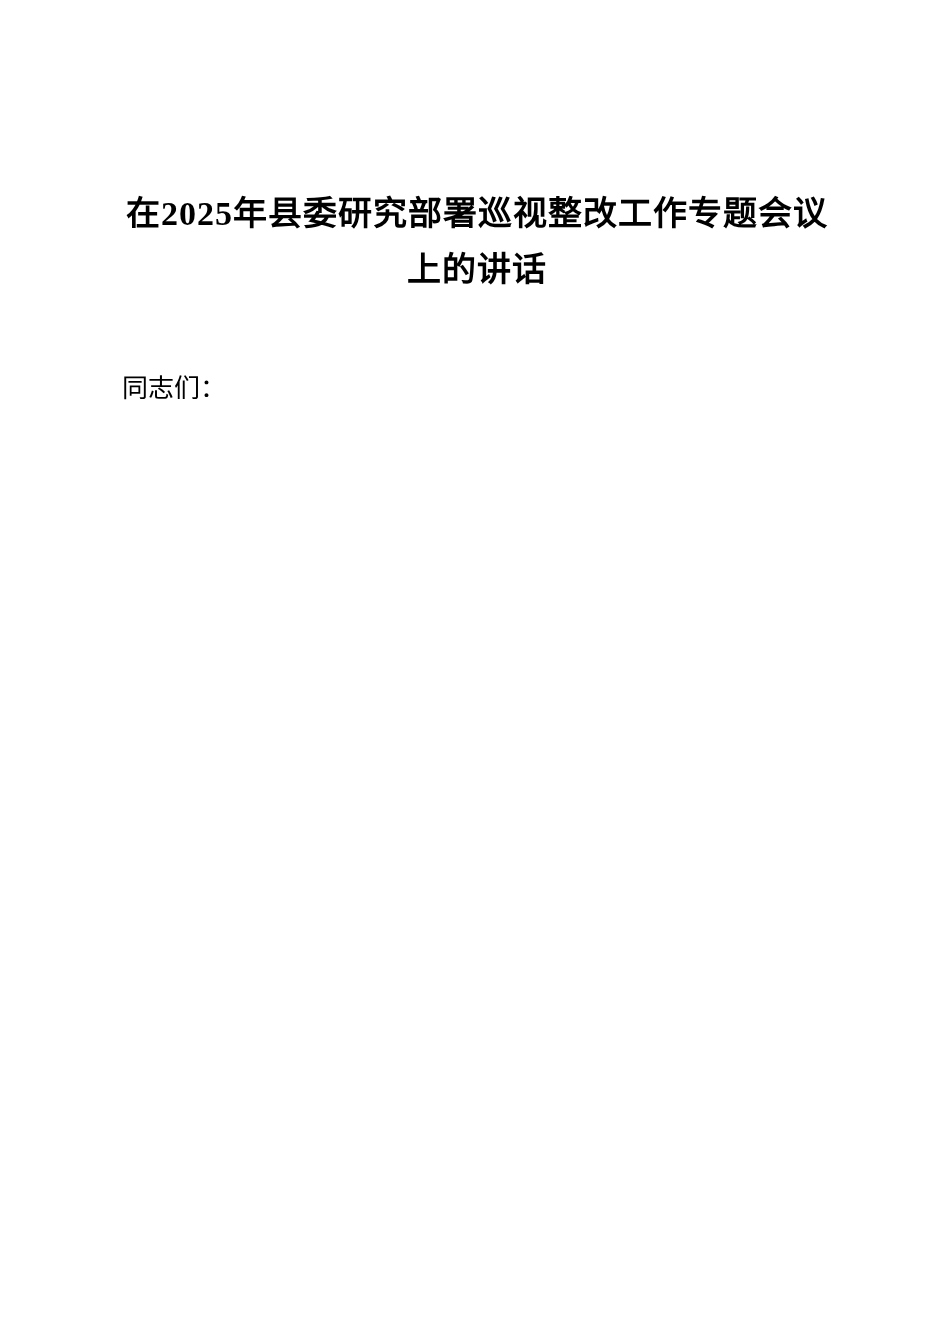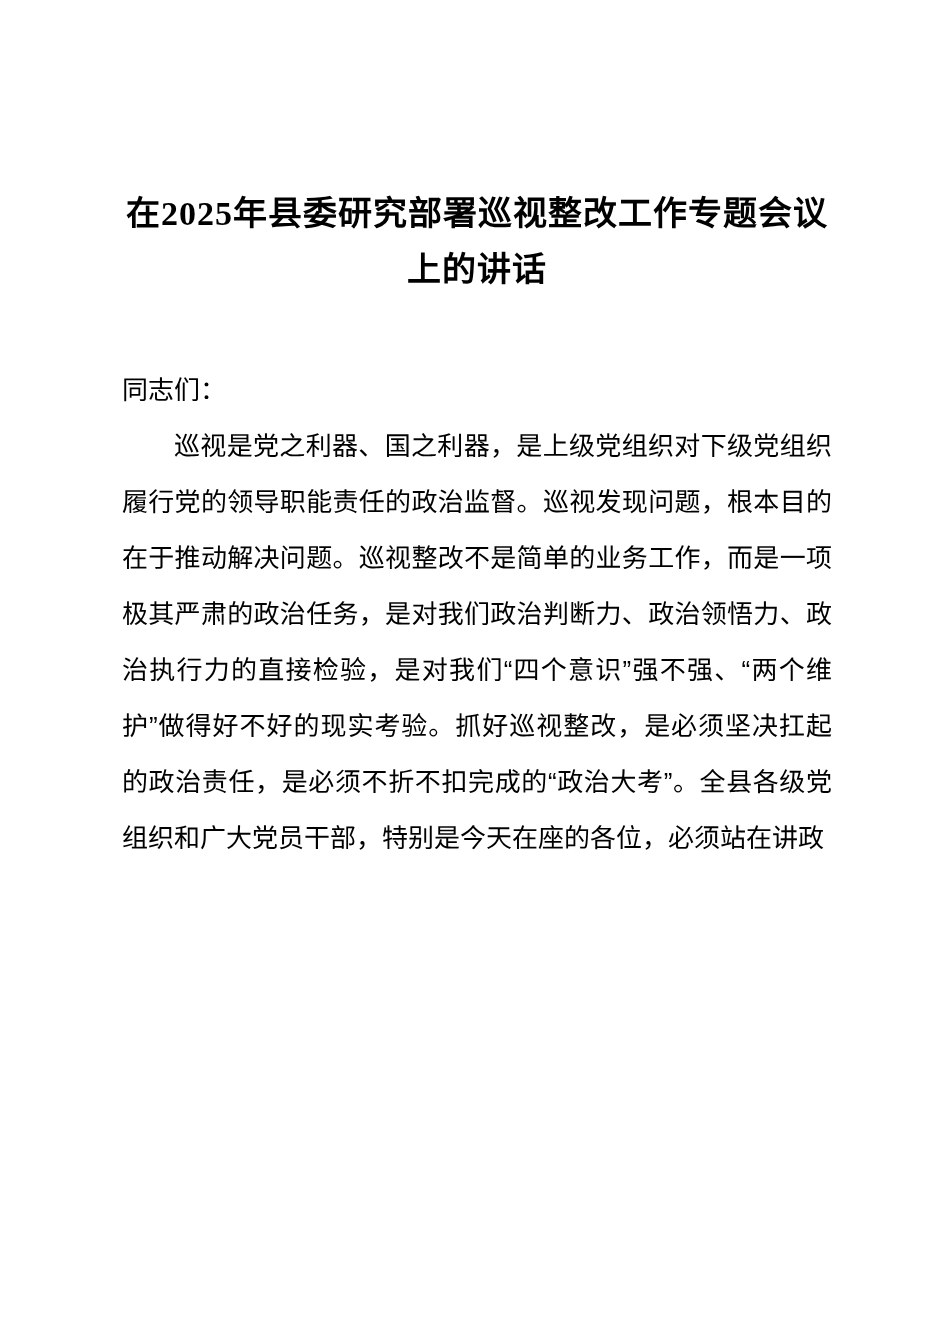--- a/index.html
+++ b/index.html
@@ -35,28 +35,28 @@
     line-height: 56px;
     text-align: justify;
     text-justify: inter-ideograph;
   }
   .doc-body p {
     margin: 0;
     padding: 0;
   }
   .doc-body p.salutation {
     text-indent: 0;
+    font-family: Liberation Mono, monospace;
   }
   .doc-body p.indent {
     text-indent: 2em;
   }
 </style>
 </head>
 <body>
 
 <div class="page">
   <h1 class="doc-title">在2025年县委研究部署巡视整改工作专题会议上的讲话</h1>
 
   <div class="doc-body">
     <p class="salutation">同志们：</p>
-    <p class="indent">巡视是党之利器、国之利器，是上级党组织对下级党组织履行党的领导职能责任的政治监督。巡视发现问题，根本目的在于推动解决问题。巡视整改不是简单的业务工作，而是一项极其严肃的政治任务，是对我们政治判断力、政治领悟力、政治执行力的直接检验，是对我们“四个意识”强不强、“两个维护”做得好不好的现实考验。抓好巡视整改，是必须坚决扛起的政治责任，是必须不折不扣完成的“政治大考”。全县各级党组织和广大党员干部，特别是今天在座的各位，必须站在讲政</p>
   </div>
 </div>
 
 </body></html>

